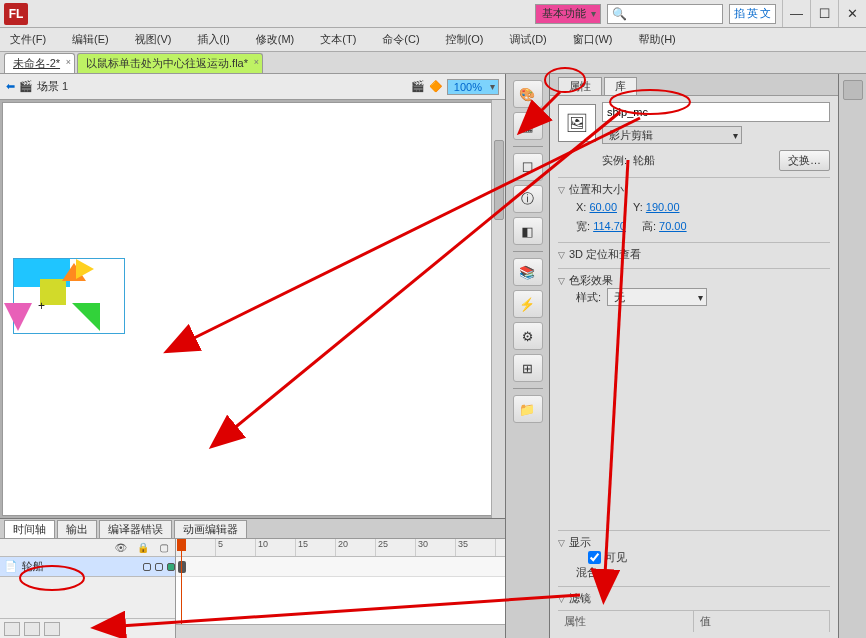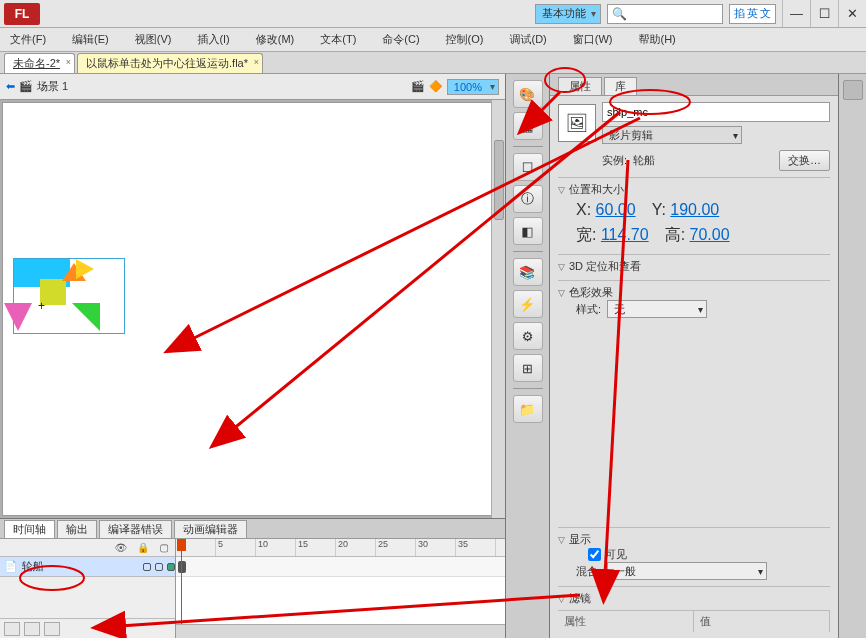--- a/index.html
+++ b/index.html
@@ -1,34 +1,34 @@
 <!DOCTYPE html>
 <html><head>
 <meta charset="utf-8">
 <style>
 * { margin:0; padding:0; box-sizing:border-box; font-family:"Microsoft YaHei",Arial,sans-serif; }
 body { width:866px; height:638px; background:#b0b0b0; overflow:hidden; font-size:11px; color:#333; position:relative; }
 
 
 .titlebar { height:28px; background:#e6e6e6; border-bottom:1px solid #aaa; display:flex; align-items:center; }
-.fl-logo { width:36px; height:22px; margin:16px 4px; background:#b22; color:#fff; display:flex; align-items:center; justify-content:center; font-weight:bold; font-size:12px; border-radius:2px; }
+.fl-logo { width:24px; height:22px; margin:16px 4px; background:#b22; color:#fff; display:flex; align-items:center; justify-content:center; font-weight:bold; font-size:12px; border-radius:2px; }
 .titlebar .dd { margin-left:auto; display:flex; align-items:center; height:100%; }
-.titlebar .combo { border:1px solid #999; background:#7dd3fc; height:20px; padding:0 14px 0 6px; display:flex; align-items:center; position:relative; margin-right:6px; }
+.titlebar .combo { border:1px solid #999; background:#ec4899; height:20px; padding:0 14px 0 6px; display:flex; align-items:center; position:relative; margin-right:6px; }
 .titlebar .combo::after { content:"▾"; position:absolute; right:4px; font-size:10px; color:#555; }
 .search { border:1px solid #999; background:#fff; height:20px; width:116px; padding:0 4px; display:flex; align-items:center; margin-right:6px; position:relative; }
 .search .mag { color:#888; font-size:12px; margin-right:2px; }
 .ime { border:1px solid #999; background:#fff; height:20px; padding:0 4px; display:flex; align-items:center; color:#06c; gap:2px; margin-right:6px; }
 .winbtns { display:flex; height:100%; }
 .winbtns div { width:28px; border-left:1px solid #bbb; display:flex; align-items:center; justify-content:center; font-size:13px; color:#333; }
 
 .menubar { height:24px; background:#e6e6e6; border-bottom:1px solid #aaa; display:flex; align-items:center; padding:0 6px; gap:18px; }
 .menubar span { padding:2px 4px; cursor:default; }
 
 .doctabs { height:22px; background:#d9d9d9; border-bottom:1px solid #999; display:flex; align-items:flex-end; padding-left:4px; }
-.doctab { background:#fef9c3; border:1px solid #999; border-bottom:none; padding:2px 14px 2px 8px; margin-right:2px; font-size:11px; position:relative; border-radius:3px 3px 0 0; }
+.doctab { background:#bef264; border:1px solid #999; border-bottom:none; padding:2px 14px 2px 8px; margin-right:2px; font-size:11px; position:relative; border-radius:3px 3px 0 0; }
 .doctab.active { background:#fff;text-decoration:underline; }
 .doctab .x { position:absolute; right:3px; top:3px; font-size:9px; color:#777; }
 
 
 .main { display:flex; height:calc(638px - 28px - 24px - 22px); }
 .left { flex:0 0 506px; display:flex; flex-direction:column; border-right:1px solid #777; }
 .midstrip { flex:0 0 44px; background:#ccc; border-right:1px solid #777; display:flex; flex-direction:column; align-items:center; padding-top:6px; gap:4px; }
 .midstrip .tool { width:30px; height:28px; border:1px solid #aaa; background:linear-gradient(#f4f4f4,#dcdcdc); border-radius:3px; display:flex; align-items:center; justify-content:center; font-size:13px; color:#333; }
 .midstrip .div { width:30px; height:1px; background:#999; margin:2px 0; }
 .rightpanel { flex:1; background:#404040; display:flex; flex-direction:column; position:relative; }
@@ -87,21 +87,21 @@
 .row { display:flex; align-items:center; gap:6px; }
 .thumbico { width:38px; height:38px; background:#fff; border:1px solid #888; display:flex; align-items:center; justify-content:center; font-size:18px; }
 .instname { flex:1; }
 .instname input { width:100%; height:20px; border:1px solid #999; background:#fff; padding:0 4px; font-size:11px; }
 .instname .typecombo { margin-top:4px; width:140px; height:18px; border:1px solid #999; background:#dcdcdc; padding:0 16px 0 6px; display:flex; align-items:center; position:relative; font-size:11px; }
 .instname .typecombo::after { content:"▾"; position:absolute; right:3px; font-size:10px; }
 .swapbtn { border:1px solid #999; background:linear-gradient(#f7f7f7,#dcdcdc); padding:2px 8px; border-radius:2px; font-size:11px; }
 .section { border-top:1px solid #bbb; padding-top:4px; }
 .section .hd { display:flex; align-items:center; gap:4px; font-size:11px; color:#333; }
 .section .hd::before { content:"▽"; font-size:9px; color:#666; }
-.coords { display:flex; gap:16px; padding:4px 0 2px 18px; font-size:16px; }
+.coords { display:flex; gap:16px; padding:4px 0 2px 18px; font-size:11px; }
 .coords .v { color:#06c; text-decoration:underline; }
 .stylecombo { border:1px solid #999; background:#eee; height:18px; padding:0 16px 0 6px; display:flex; align-items:center; position:relative; font-size:11px; width:100px; }
 .stylecombo::after { content:"▾"; position:absolute; right:3px; font-size:10px; }
 .chk { display:flex; align-items:center; gap:4px; padding-left:30px; }
 .filtertable { display:flex; border-top:1px solid #bbb; margin-top:4px; }
 .filtertable .col { flex:1; padding:3px 6px; border-right:1px solid #bbb; font-size:11px; color:#555; }
 .colorico { width:16px;height:16px; border:1px solid #888; background:#fff; margin-right:4px; }
 
 
 svg.anno { position:absolute; left:0; top:0; width:866px; height:638px; pointer-events:none; }
@@ -291,21 +291,20 @@
       <div style="flex:1"></div>
 
       <div class="section">
         <div class="hd">显示</div>
         <div class="chk">
             <input type="checkbox" checked="" style="">
             <span>可见</span>
           </div>
         <div class="row" style="padding-left:18px">
           <span>混合:</span>
-          <div class="stylecombo" style="width:160px">一般</div>
         </div>
       </div>
 
       <div class="section">
         <div class="hd">滤镜</div>
         <div class="filtertable">
           <div class="col">属性</div>
           <div class="col">值</div>
         </div>
       </div>

